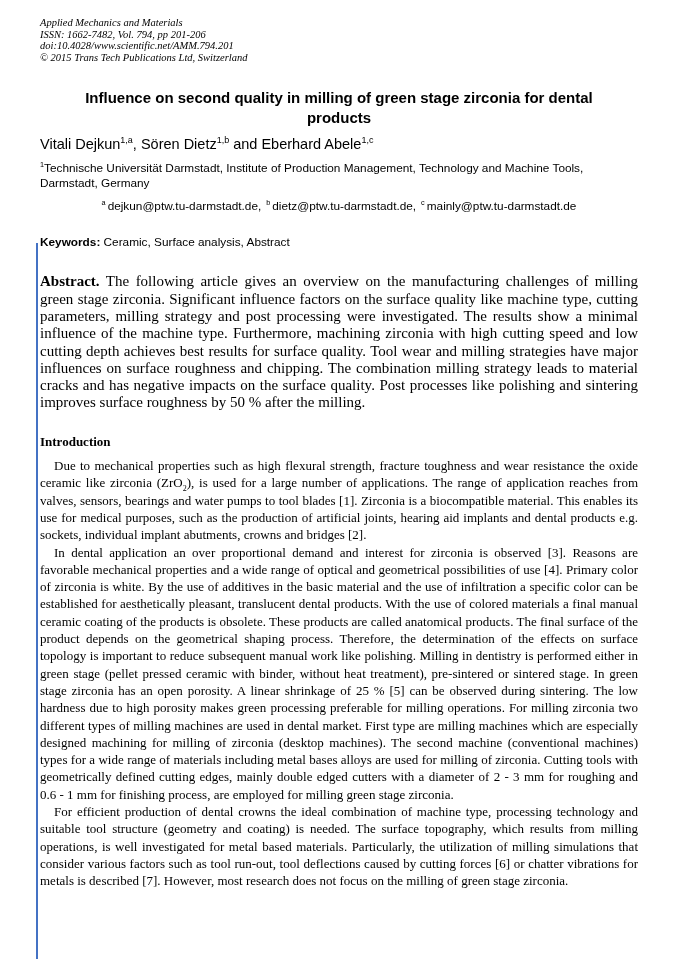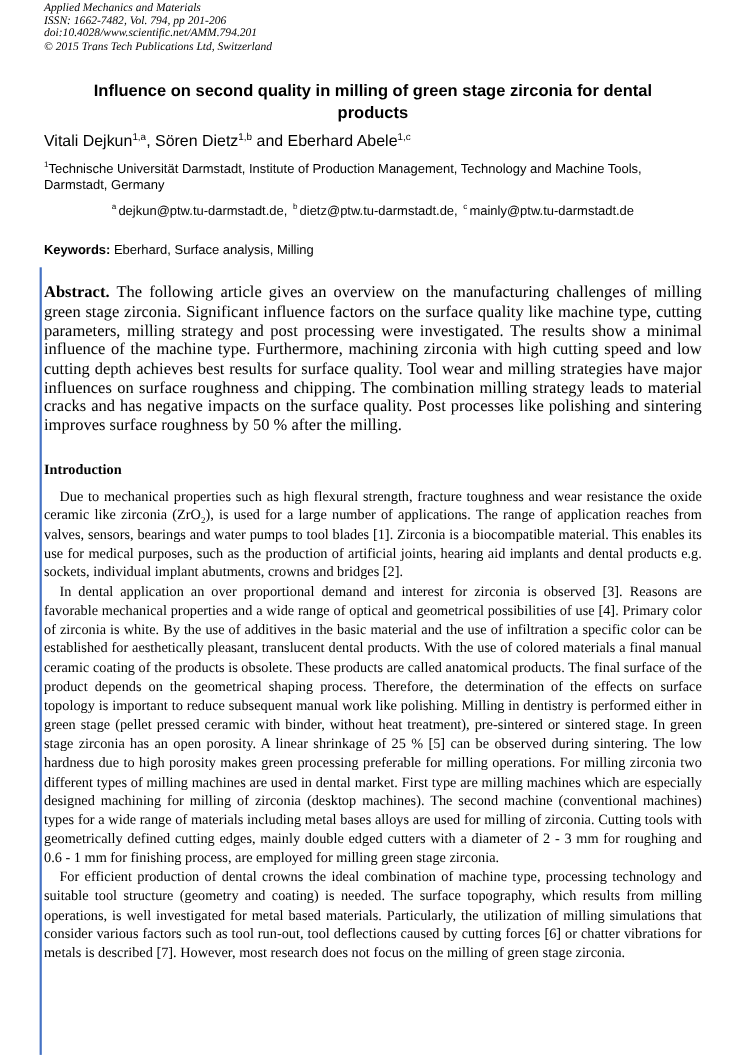--- a/index.html
+++ b/index.html
@@ -8,21 +8,21 @@
     width: 678px;
     height: 959px;
     background: #ffffff;
     color: #000000;
     font-family: "Liberation Serif", serif;
     overflow: hidden;
     box-sizing: border-box;
   }
   .content {
     position: relative;
-    padding: 2px 40px 0 40px;
+    padding: 17px 40px 0 40px;
   }
   
   .pub-header {
     display: flex;
     justify-content: space-between;
     font-style: italic;
     font-size: 10.5px;
     line-height: 11.6px;
     font-family: "Liberation Serif", serif;
   }
@@ -116,21 +116,21 @@
     </div>
 
     <div class="paper-title">Influence on second quality in milling of green stage zirconia for dental products</div>
 
     <div class="authors"><span>Vitali Dejkun</span><span class="sup">1,a</span><span>, </span><span>Sören Dietz</span><span class="sup">1,b</span><span> and </span><span>Eberhard Abele</span><span class="sup">1,c</span></div>
 
     <div class="affiliation"><span class="sup">1</span><span>Technische Universität Darmstadt, Institute of Production Management, Technology and Machine Tools, Darmstadt, Germany</span></div>
 
     <div class="emails"><span class="email-group"><span class="sup email-sup">a</span><span>dejkun@ptw.tu-darmstadt.de,</span></span><span class="email-group"><span class="sup email-sup">b</span><span>dietz@ptw.tu-darmstadt.de,</span></span><span class="email-group"><span class="sup email-sup">c</span><span>mainly@ptw.tu-darmstadt.de</span></span></div>
 
-    <div class="keywords"><span class="label">Keywords:</span><span> Eberhard, Surface analysis, Milling</span></div>
+    <div class="keywords"><span class="label">Keywords:</span><span> Ceramic, Surface analysis, Abstract</span></div>
 
     <div class="abstract"><span class="label">Abstract.</span><span> The following article gives an overview on the manufacturing challenges of milling green stage zirconia. Significant influence factors on the surface quality like machine type, cutting parameters, milling strategy and post processing were investigated. The results show a minimal influence of the machine type. Furthermore, machining zirconia with high cutting speed and low cutting depth achieves best results for surface quality. Tool wear and milling strategies have major influences on surface roughness and chipping. The combination milling strategy leads to material cracks and has negative impacts on the surface quality. Post processes like polishing and sintering improves surface roughness by 50 % after the milling.</span></div>
 
     <div class="section-heading">Introduction</div>
 
     <p class="body-para"><span>Due to mechanical properties such as high flexural strength, fracture toughness and wear resistance the oxide ceramic like zirconia (ZrO</span><span class="sub">2</span><span>), is used for a large number of applications. The range of application reaches from valves, sensors, bearings and water pumps to tool blades [1]. Zirconia is a biocompatible material. This enables its use for medical purposes, such as the production of artificial joints, hearing aid implants and dental products e.g. sockets, individual implant abutments, crowns and bridges [2].</span></p>
 
     <p class="body-para">In dental application an over proportional demand and interest for zirconia is observed [3]. Reasons are favorable mechanical properties and a wide range of optical and geometrical possibilities of use [4]. Primary color of zirconia is white. By the use of additives in the basic material and the use of infiltration a specific color can be established for aesthetically pleasant, translucent dental products. With the use of colored materials a final manual ceramic coating of the products is obsolete. These products are called anatomical products. The final surface of the product depends on the geometrical shaping process. Therefore, the determination of the effects on surface topology is important to reduce subsequent manual work like polishing. Milling in dentistry is performed either in green stage (pellet pressed ceramic with binder, without heat treatment), pre-sintered or sintered stage. In green stage zirconia has an open porosity. A linear shrinkage of 25 % [5] can be observed during sintering. The low hardness due to high porosity makes green processing preferable for milling operations. For milling zirconia two different types of milling machines are used in dental market. First type are milling machines which are especially designed machining for milling of zirconia (desktop machines). The second machine (conventional machines) types for a wide range of materials including metal bases alloys are used for milling of zirconia. Cutting tools with geometrically defined cutting edges, mainly double edged cutters with a diameter of 2 - 3 mm for roughing and 0.6 - 1 mm for finishing process, are employed for milling green stage zirconia.</p>
 
     <p class="body-para">For efficient production of dental crowns the ideal combination of machine type, processing technology and suitable tool structure (geometry and coating) is needed. The surface topography, which results from milling operations, is well investigated for metal based materials. Particularly, the utilization of milling simulations that consider various factors such as tool run-out, tool deflections caused by cutting forces [6] or chatter vibrations for metals is described [7]. However, most research does not focus on the milling of green stage zirconia.</p>

